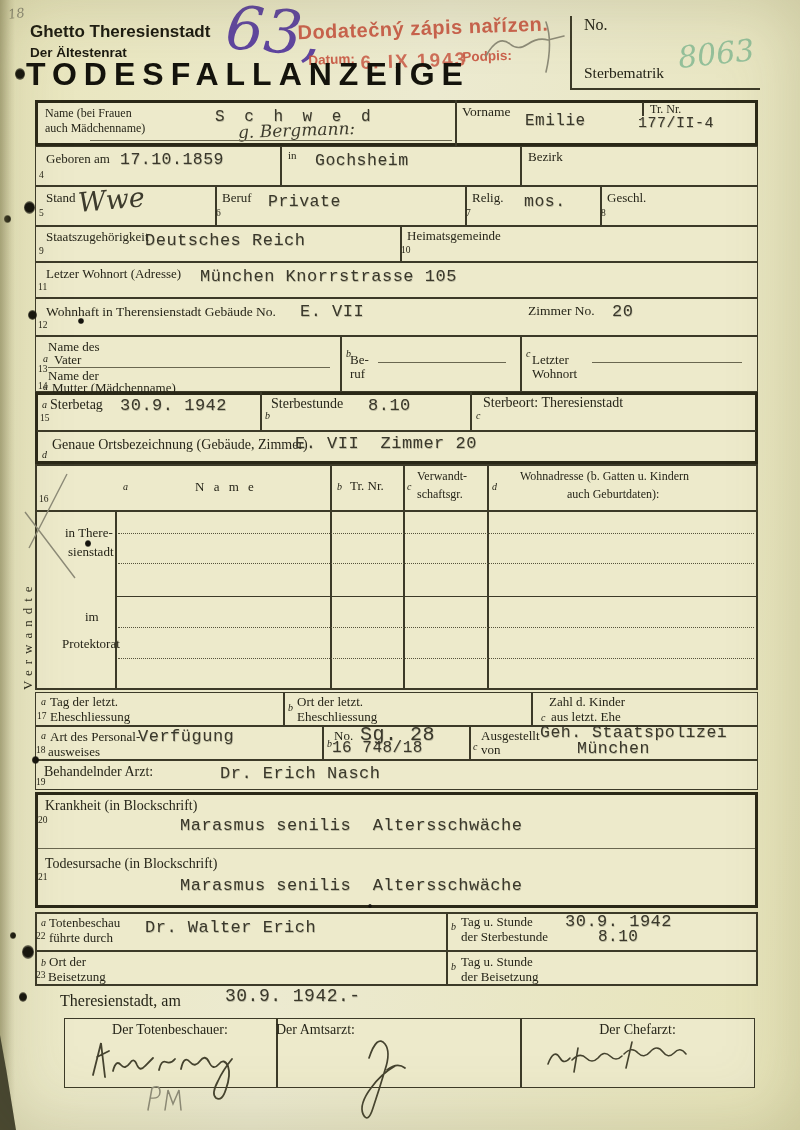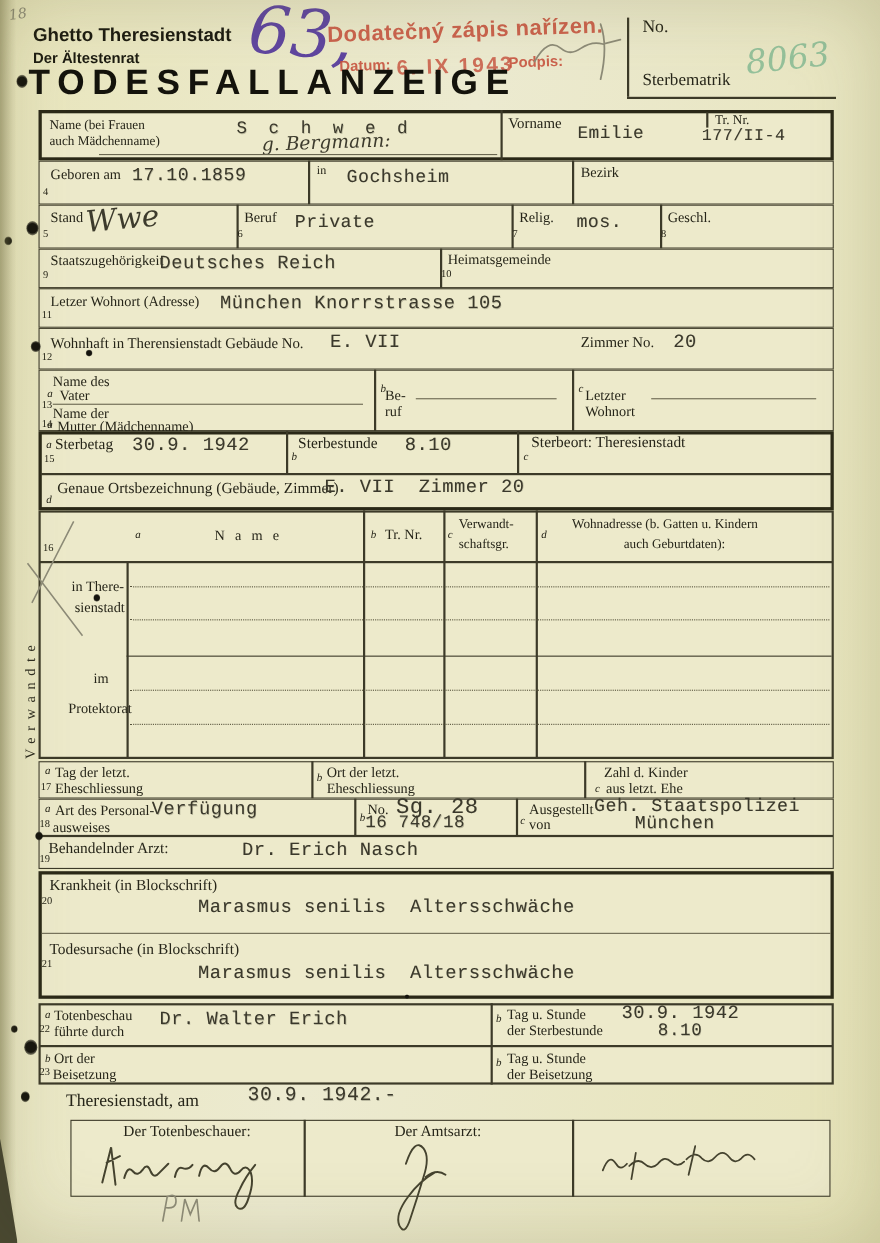--- a/index.html
+++ b/index.html
@@ -260,21 +260,22 @@
   <span class="lbl" style="left:461px;top:954px">Tag u. Stunde</span>
   <span class="lbl" style="left:461px;top:969px">der Beisetzung</span>
 
   <span class="lbl s16" style="left:60px;top:992px">Theresienstadt, am</span>
   <span class="typed" style="left:225px;top:986px;font-size:18px">30.9. 1942.-</span>
 
   <div class="abs" style="left:64px;top:1018px;width:691px;height:70px;border:1.6px solid #3c3a28;background:#edeacb;box-sizing:border-box"></div>
   <div class="vl" style="left:276px;top:1018px;height:70px"></div>
   <div class="vl" style="left:520px;top:1018px;height:70px"></div>
   <div class="lbl s14 abs" style="left:64px;top:1022px;width:212px;text-align:center">Der Totenbeschauer:</div>
-  <div class="lbl s14 abs" style="left:276px;top:1022px;width:244px;text-align:center">Der Amtsarzt:</div>
+  <div class="lbl s14 abs" style="left:276px;top:1022px;width:244px;">Der Amtsarzt:</div>
+  <div class="lbl s14 abs" style="left:520px;top:1022px;width:235px;text-align:center">Der Chefarzt:</div>
   <svg class="sig" style="left:85px;top:1035px" width="170" height="60">
     <path d="M8,40 L16,8 L20,42 M12,22 L24,16 M28,36 q3,-12 8,-6 q4,5 9,-2 q4,-6 7,2 q3,7 8,1 l8,-8 m6,12 q2,-10 7,-8 q5,2 9,-3 m6,10 q3,-14 9,-7 q5,6 10,-1 q5,-7 9,1 q4,9 10,2 q5,-6 9,2 q3,9 -2,23 q-4,13 -10,9 q-5,-4 2,-17 q5,-11 14,-22" fill="none" stroke="#45432f" stroke-width="1.8" stroke-linecap="round"></path>
   </svg>
   <svg class="sig" style="left:335px;top:1032px" width="120" height="80">
     <path d="M34,26 q8,-24 16,-14 q6,8 0,26 q-6,20 -12,38 q-5,16 -10,6 q-4,-10 8,-26 q10,-14 24,-22 m-8,4 q10,-8 18,-2" fill="none" stroke="#45432f" stroke-width="1.7" stroke-linecap="round"></path>
   </svg>
   <svg class="sig" style="left:540px;top:1036px" width="200" height="45">
     <path d="M8,28 q6,-16 12,-6 q4,7 10,0 m8,-10 l-4,24 m-2,-12 q8,-8 14,-2 q6,6 12,0 q6,-8 12,-2 q6,6 12,0 m10,-14 l-6,26 m-2,-14 q8,-8 14,-1 q6,6 12,-1 q7,-8 13,0 q5,7 11,1 q6,-7 12,1" fill="none" stroke="#45432f" stroke-width="1.6" stroke-linecap="round"></path>
   </svg>
   <svg class="sig" style="left:138px;top:1082px" width="44" height="34">

